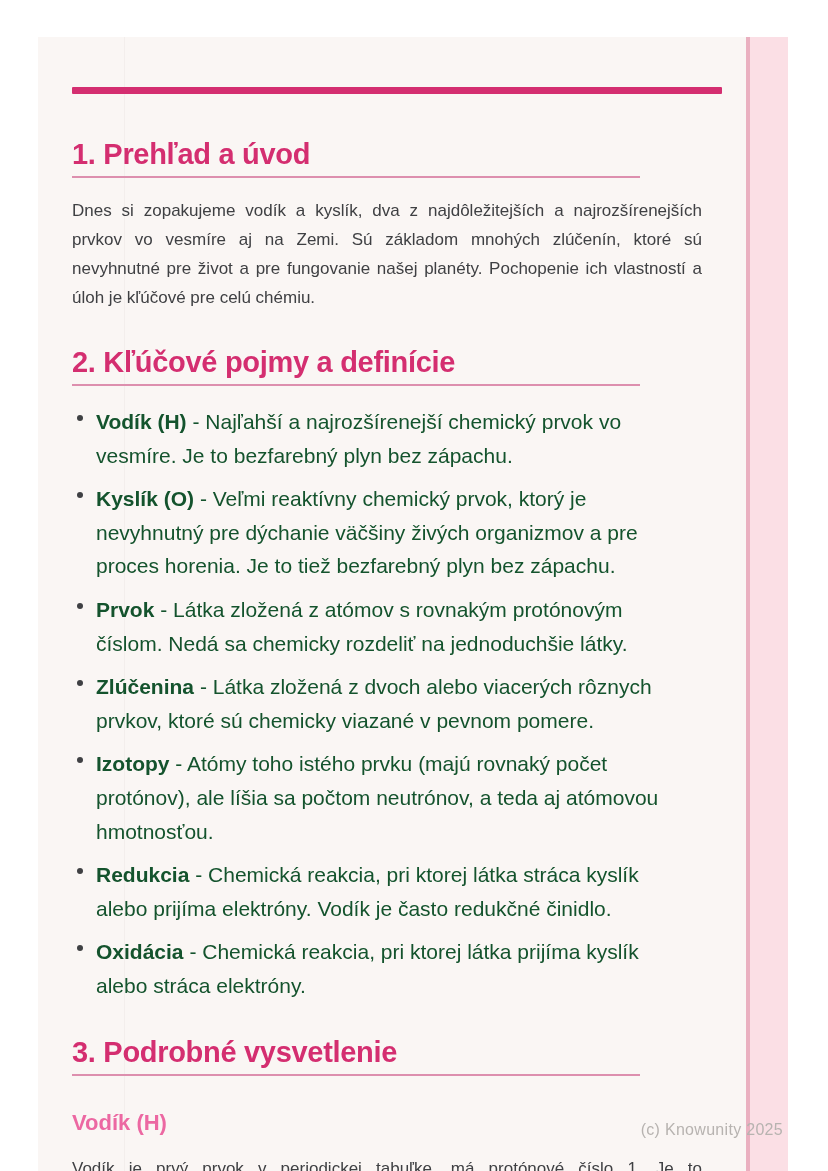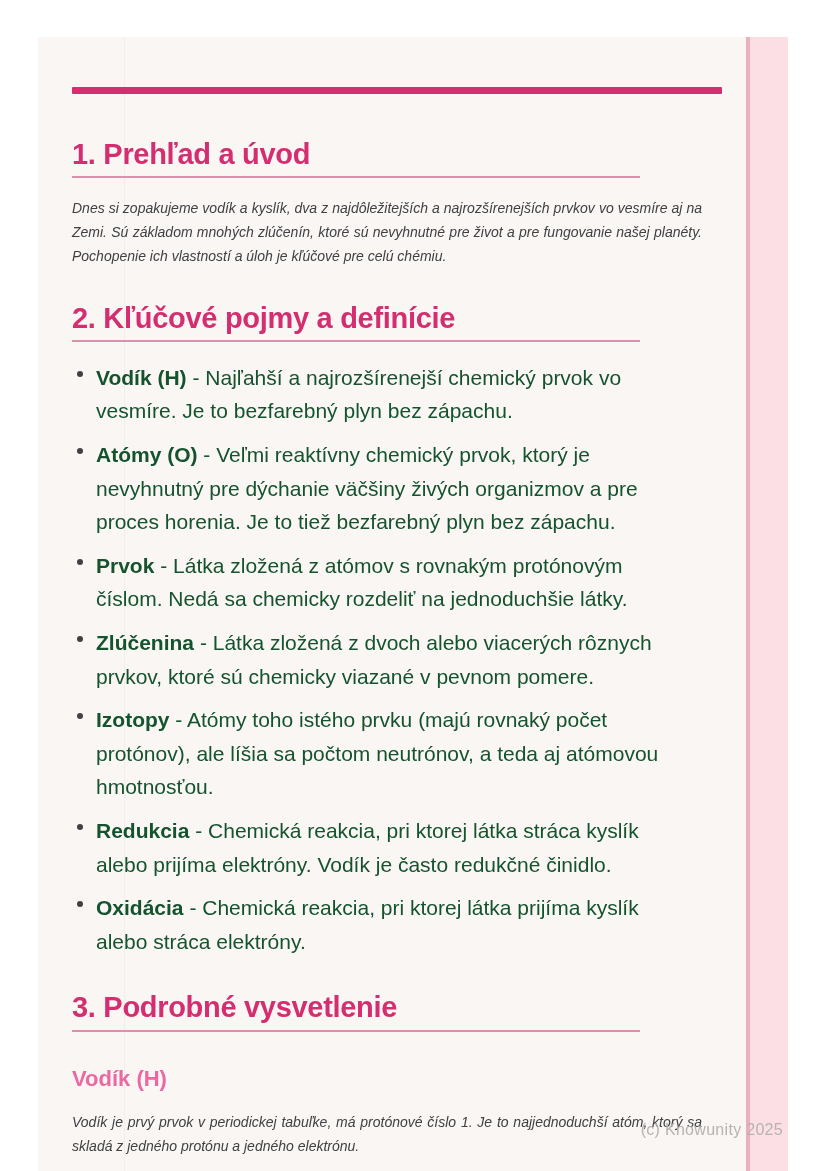--- a/index.html
+++ b/index.html
@@ -57,25 +57,24 @@
   }
   h2.first { margin-top: 42px; }
   .rule-thin {
     width: 568px; height: 2px;
     background: #dd8fae;
     margin-top: 4px;
   }
   p.body-par {
     width: 630px;
     margin-top: 19px;
-    font-size: 14px;
+    font-size: 17px;
     line-height: 1.7;
     color: #3f4043;
     text-align: justify;
-    font-style: italic;
   }
   ul.def-list {
     list-style: none;
     margin-top: 19px;
     width: 600px;
   }
   ul.def-list li {
     position: relative;
     padding-left: 24px;
     margin-bottom: 10px;
@@ -126,21 +125,21 @@
     <div class="rule-thin"></div>
 
     <ul class="def-list">
       <li>
         <span class="bullet"></span>
         <span class="term">Vodík (H)</span>
         <span>- Najľahší a najrozšírenejší chemický prvok vo vesmíre. Je to bezfarebný plyn bez zápachu.</span>
       </li>
       <li>
         <span class="bullet"></span>
-        <span class="term">Atómy (O)</span>
+        <span class="term">Kyslík (O)</span>
         <span>- Veľmi reaktívny chemický prvok, ktorý je nevyhnutný pre dýchanie väčšiny živých organizmov a pre proces horenia. Je to tiež bezfarebný plyn bez zápachu.</span>
       </li>
       <li>
         <span class="bullet"></span>
         <span class="term">Prvok</span>
         <span>- Látka zložená z atómov s rovnakým protónovým číslom. Nedá sa chemicky rozdeliť na jednoduchšie látky.</span>
       </li>
       <li>
         <span class="bullet"></span>
         <span class="term">Zlúčenina</span>

